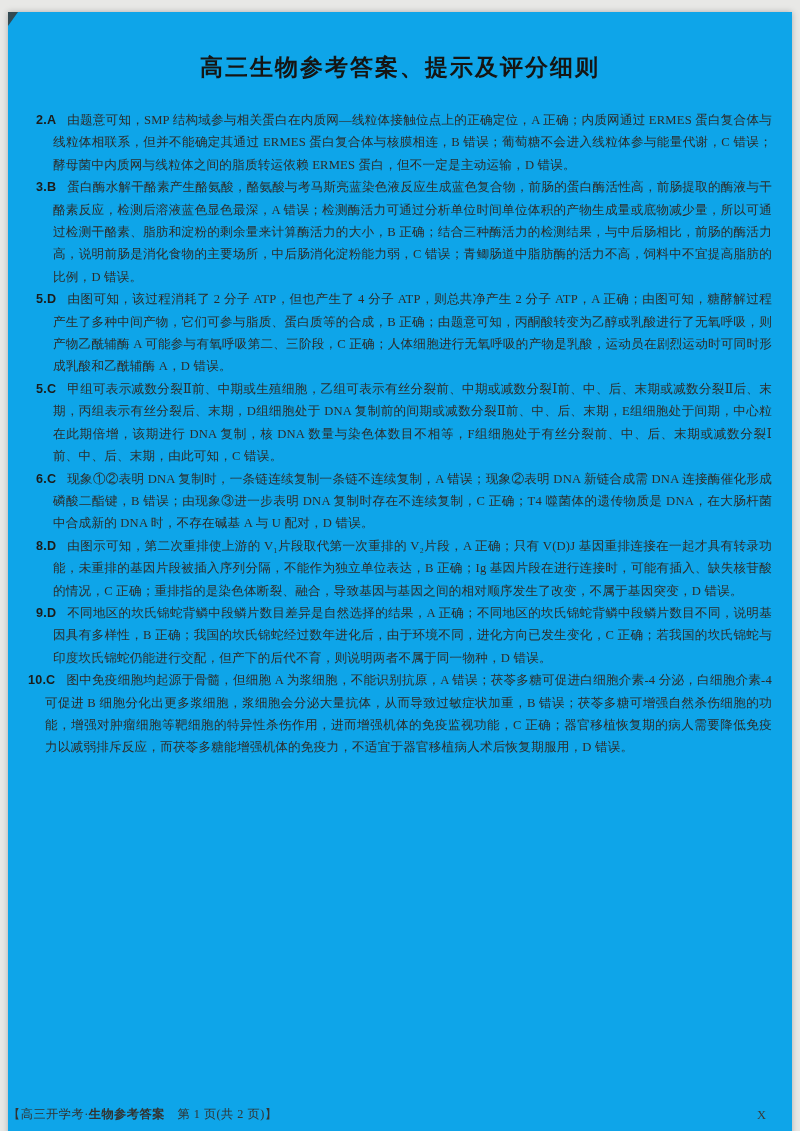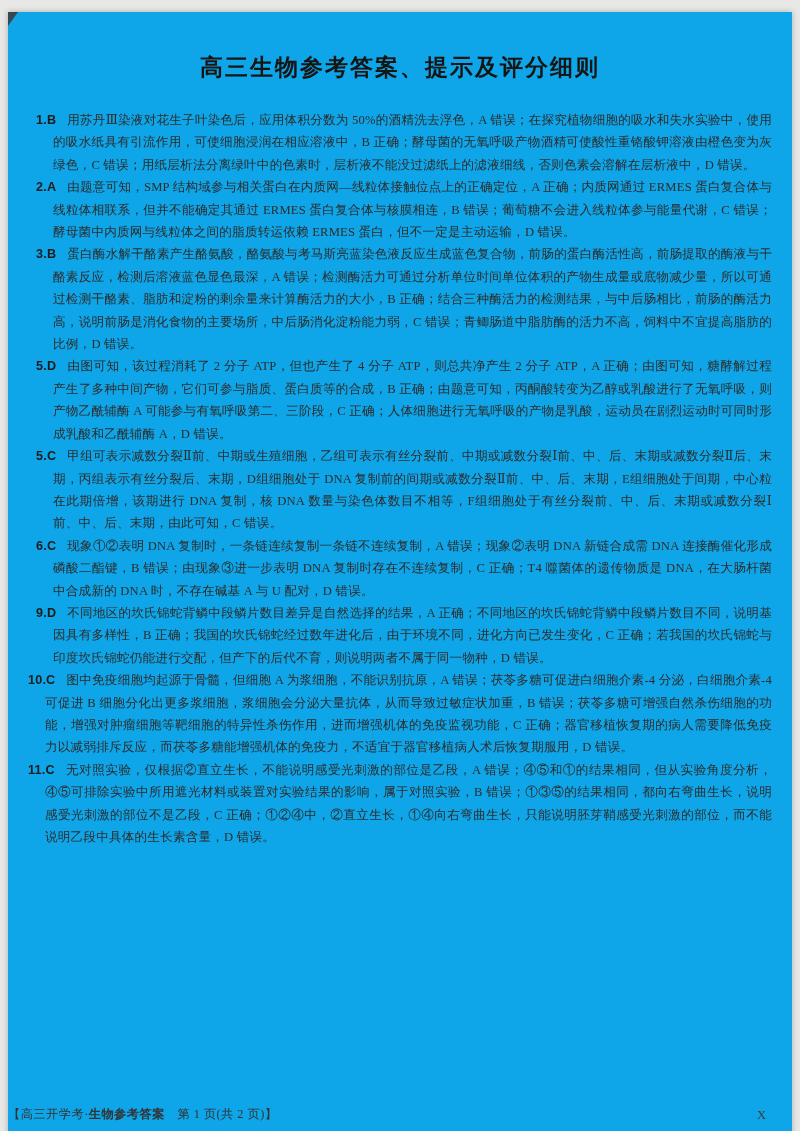--- a/index.html
+++ b/index.html
@@ -72,38 +72,37 @@
 </head>
 <body>
 
 <div class="page">
 
   <div class="scan-corner"></div>
 
   <h1 class="title">高三生物参考答案、提示及评分细则</h1>
 
   <div class="answers">
-    <p class="item"><span class="label">1.B</span><span class="text">用苏丹Ⅲ染液对花生子叶染色后，应用体积分数为 50%的酒精洗去浮色，A 错误；在探究植物细胞的吸水和失水实验中，使用的吸水纸具有引流作用，可使细胞浸润在相应溶液中，B 正确；酵母菌的无氧呼吸产物酒精可使酸性重铬酸钾溶液由橙色变为灰绿色，C 错误；用纸层析法分离绿叶中的色素时，层析液不能没过滤纸上的滤液细线，否则色素会溶解在层析液中，D 错误。</span></p>
 
     <p class="item"><span class="label">2.A</span><span class="text">由题意可知，SMP 结构域参与相关蛋白在内质网—线粒体接触位点上的正确定位，A 正确；内质网通过 ERMES 蛋白复合体与线粒体相联系，但并不能确定其通过 ERMES 蛋白复合体与核膜相连，B 错误；葡萄糖不会进入线粒体参与能量代谢，C 错误；酵母菌中内质网与线粒体之间的脂质转运依赖 ERMES 蛋白，但不一定是主动运输，D 错误。</span></p>
 
     <p class="item"><span class="label">3.B</span><span class="text">蛋白酶水解干酪素产生酪氨酸，酪氨酸与考马斯亮蓝染色液反应生成蓝色复合物，前肠的蛋白酶活性高，前肠提取的酶液与干酪素反应，检测后溶液蓝色显色最深，A 错误；检测酶活力可通过分析单位时间单位体积的产物生成量或底物减少量，所以可通过检测干酪素、脂肪和淀粉的剩余量来计算酶活力的大小，B 正确；结合三种酶活力的检测结果，与中后肠相比，前肠的酶活力高，说明前肠是消化食物的主要场所，中后肠消化淀粉能力弱，C 错误；青鲫肠道中脂肪酶的活力不高，饲料中不宜提高脂肪的比例，D 错误。</span></p>
 
     <p class="item"><span class="label">5.D</span><span class="text">由图可知，该过程消耗了 2 分子 ATP，但也产生了 4 分子 ATP，则总共净产生 2 分子 ATP，A 正确；由图可知，糖酵解过程产生了多种中间产物，它们可参与脂质、蛋白质等的合成，B 正确；由题意可知，丙酮酸转变为乙醇或乳酸进行了无氧呼吸，则产物乙酰辅酶 A 可能参与有氧呼吸第二、三阶段，C 正确；人体细胞进行无氧呼吸的产物是乳酸，运动员在剧烈运动时可同时形成乳酸和乙酰辅酶 A，D 错误。</span></p>
 
     <p class="item"><span class="label">5.C</span><span class="text">甲组可表示减数分裂Ⅱ前、中期或生殖细胞，乙组可表示有丝分裂前、中期或减数分裂Ⅰ前、中、后、末期或减数分裂Ⅱ后、末期，丙组表示有丝分裂后、末期，D组细胞处于 DNA 复制前的间期或减数分裂Ⅱ前、中、后、末期，E组细胞处于间期，中心粒在此期倍增，该期进行 DNA 复制，核 DNA 数量与染色体数目不相等，F组细胞处于有丝分裂前、中、后、末期或减数分裂Ⅰ前、中、后、末期，由此可知，C 错误。</span></p>
 
     <p class="item"><span class="label">6.C</span><span class="text">现象①②表明 DNA 复制时，一条链连续复制一条链不连续复制，A 错误；现象②表明 DNA 新链合成需 DNA 连接酶催化形成磷酸二酯键，B 错误；由现象③进一步表明 DNA 复制时存在不连续复制，C 正确；T4 噬菌体的遗传物质是 DNA，在大肠杆菌中合成新的 DNA 时，不存在碱基 A 与 U 配对，D 错误。</span></p>
 
 
+    <p class="item"><span class="label">8.D</span><span class="text">由图示可知，第二次重排使上游的 V₁片段取代第一次重排的 V₂片段，A 正确；只有 V(D)J 基因重排连接在一起才具有转录功能，未重排的基因片段被插入序列分隔，不能作为独立单位表达，B 正确；Ig 基因片段在进行连接时，可能有插入、缺失核苷酸的情况，C 正确；重排指的是染色体断裂、融合，导致基因与基因之间的相对顺序发生了改变，不属于基因突变，D 错误。</span></p>
 
     <p class="item"><span class="label">9.D</span><span class="text">不同地区的坎氏锦蛇背鳞中段鳞片数目差异是自然选择的结果，A 正确；不同地区的坎氏锦蛇背鳞中段鳞片数目不同，说明基因具有多样性，B 正确；我国的坎氏锦蛇经过数年进化后，由于环境不同，进化方向已发生变化，C 正确；若我国的坎氏锦蛇与印度坎氏锦蛇仍能进行交配，但产下的后代不育，则说明两者不属于同一物种，D 错误。</span></p>
 
     <p class="item wide"><span class="label">10.C</span><span class="text">图中免疫细胞均起源于骨髓，但细胞 A 为浆细胞，不能识别抗原，A 错误；茯苓多糖可促进白细胞介素-4 分泌，白细胞介素-4 可促进 B 细胞分化出更多浆细胞，浆细胞会分泌大量抗体，从而导致过敏症状加重，B 错误；茯苓多糖可增强自然杀伤细胞的功能，增强对肿瘤细胞等靶细胞的特异性杀伤作用，进而增强机体的免疫监视功能，C 正确；器官移植恢复期的病人需要降低免疫力以减弱排斥反应，而茯苓多糖能增强机体的免疫力，不适宜于器官移植病人术后恢复期服用，D 错误。</span></p>
 
-    <p class="item wide"><span class="label">11.C</span><span class="text">无对照实验，仅根据②直立生长，不能说明感受光刺激的部位是乙段，A 错误；④⑤和①的结果相同，但从实验角度分析，④⑤可排除实验中所用遮光材料或装置对实验结果的影响，属于对照实验，B 错误；①③⑤的结果相同，都向右弯曲生长，说明感受光刺激的部位不是乙段，C 正确；①②④中，②直立生长，①④向右弯曲生长，只能说明胚芽鞘感受光刺激的部位，而不能说明乙段中具体的生长素含量，D 错误。</span></p>
   </div>
 
   <div class="footer"><span>【高三开学考·</span><span class="subject">生物参考答案</span><span>　第 1 页(共 2 页)】</span></div>
 
   <div class="corner-mark">X</div>
 
 </div>
 
 </body></html>

